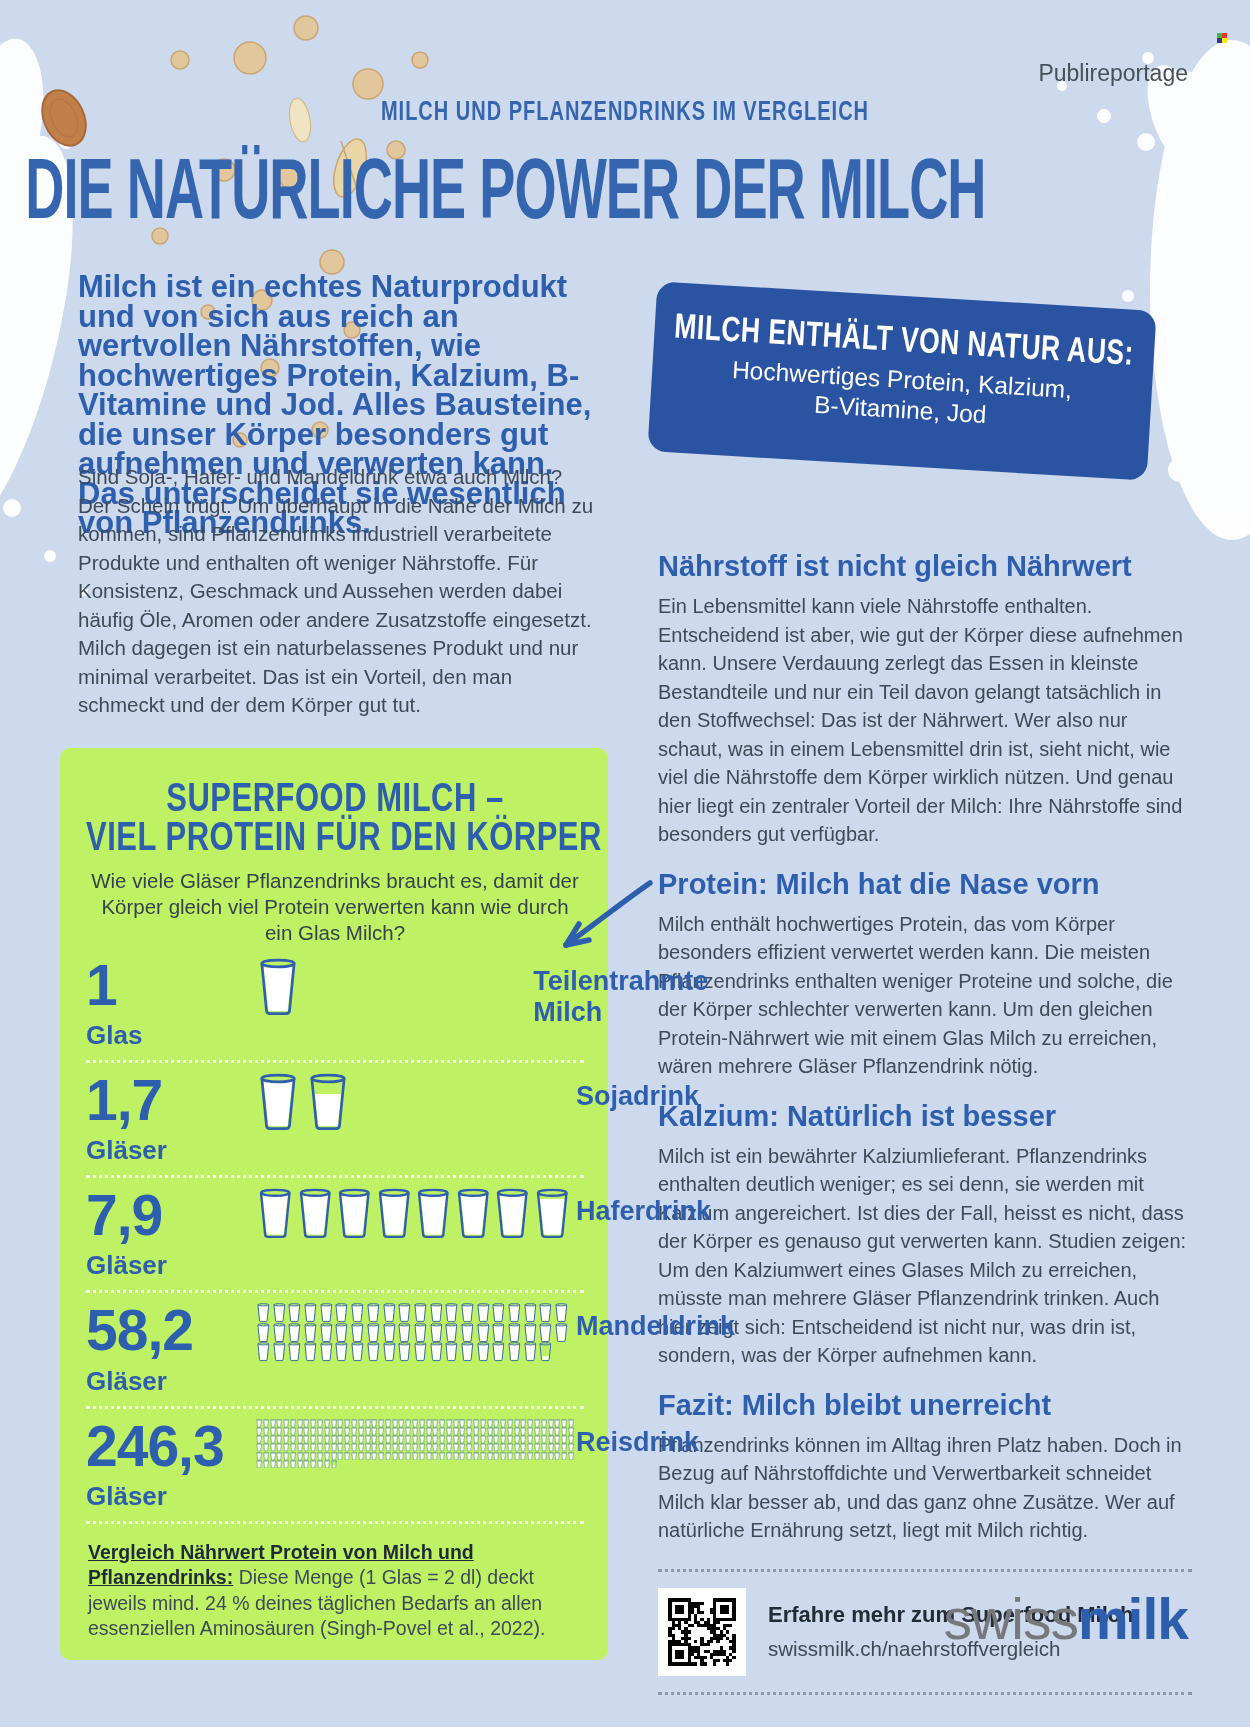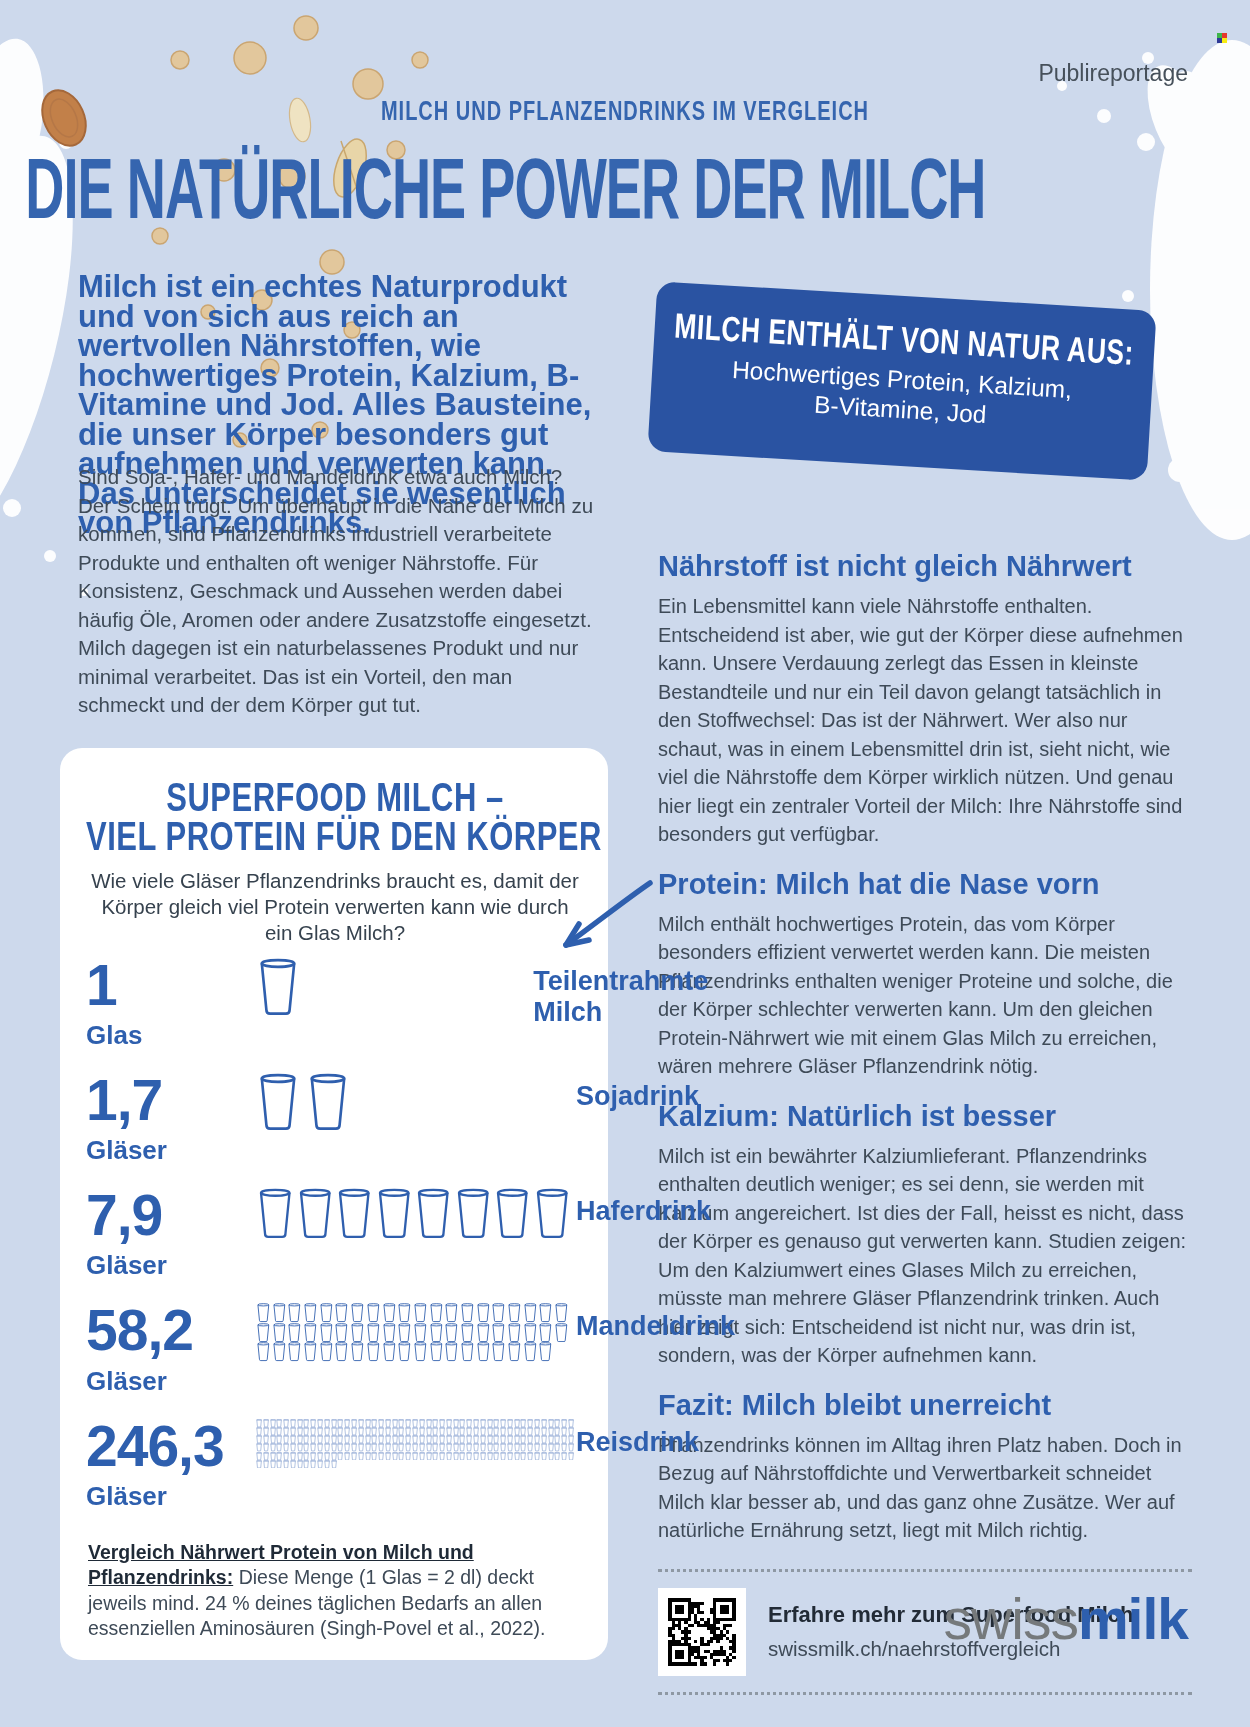--- a/index.html
+++ b/index.html
@@ -22,21 +22,21 @@
   .right-col h2{margin:0;font-size:29px;font-weight:bold;color:#2e5fae;}
   .right-col p{margin:9px 0 0 0;font-size:20px;line-height:28.5px;color:#3e4a57;}
   .section{margin-bottom:19px;margin-top:10px;}
   .dotline{border-top:3px dotted #8e98a3;height:0;}
   .dot-top{margin-top:24px;}
   .dot-bottom{margin-top:16px;}
   .qr-row{display:flex;align-items:center;gap:22px;margin:16px 0;}
   .qr-box{width:88px;height:88px;background:#fff;flex:0 0 auto;display:flex;align-items:center;justify-content:center;}
   .qr-title{font-size:22px;font-weight:bold;color:#222b36;}
   .qr-url{font-size:20.5px;color:#3e4a57;margin-top:9px;}
-  .panel{position:absolute;left:60px;top:748px;width:548px;height:912px;background:#ffffff;border-radius:22px;z-index:2;box-sizing:border-box;padding:24px 24px 0 26px;}
+  .panel{position:absolute;left:60px;top:748px;width:548px;height:912px;background:#bef264;border-radius:10px;z-index:2;box-sizing:border-box;padding:24px 24px 0 26px;}
   .panel-title{text-align:center;margin-bottom:18px;}
   .panel-title span{display:inline-block;font-weight:bold;font-size:31px;line-height:39px;letter-spacing:.5px;color:#2e5fae;transform:scale(1,1.3);transform-origin:center top;white-space:nowrap;}
   .panel-question{text-align:center;font-size:20.5px;line-height:26px;color:#36424e;margin:10px 4px 2px 4px;}
   .prow{display:flex;padding:10px 0 9px 0;border-bottom:3px dotted rgba(255,255,255,.85);}
   .prow-left{width:170px;flex:0 0 auto;display:flex;flex-direction:column;justify-content:space-between;}
   .prow-right{flex:1;display:flex;flex-direction:row;justify-content:center;}
   .row-value{font-size:57px;line-height:.95;font-weight:bold;color:#2e5fae;letter-spacing:-1px;}
   .row-unit{font-size:26px;font-weight:bold;color:#2e5fae;margin-top:8px;}
   .row-label{font-size:27px;font-weight:bold;color:#2e5fae;margin-top:8px;}
   .glasses{display:flex;flex-wrap:wrap;align-content:flex-start;width:320px;}

